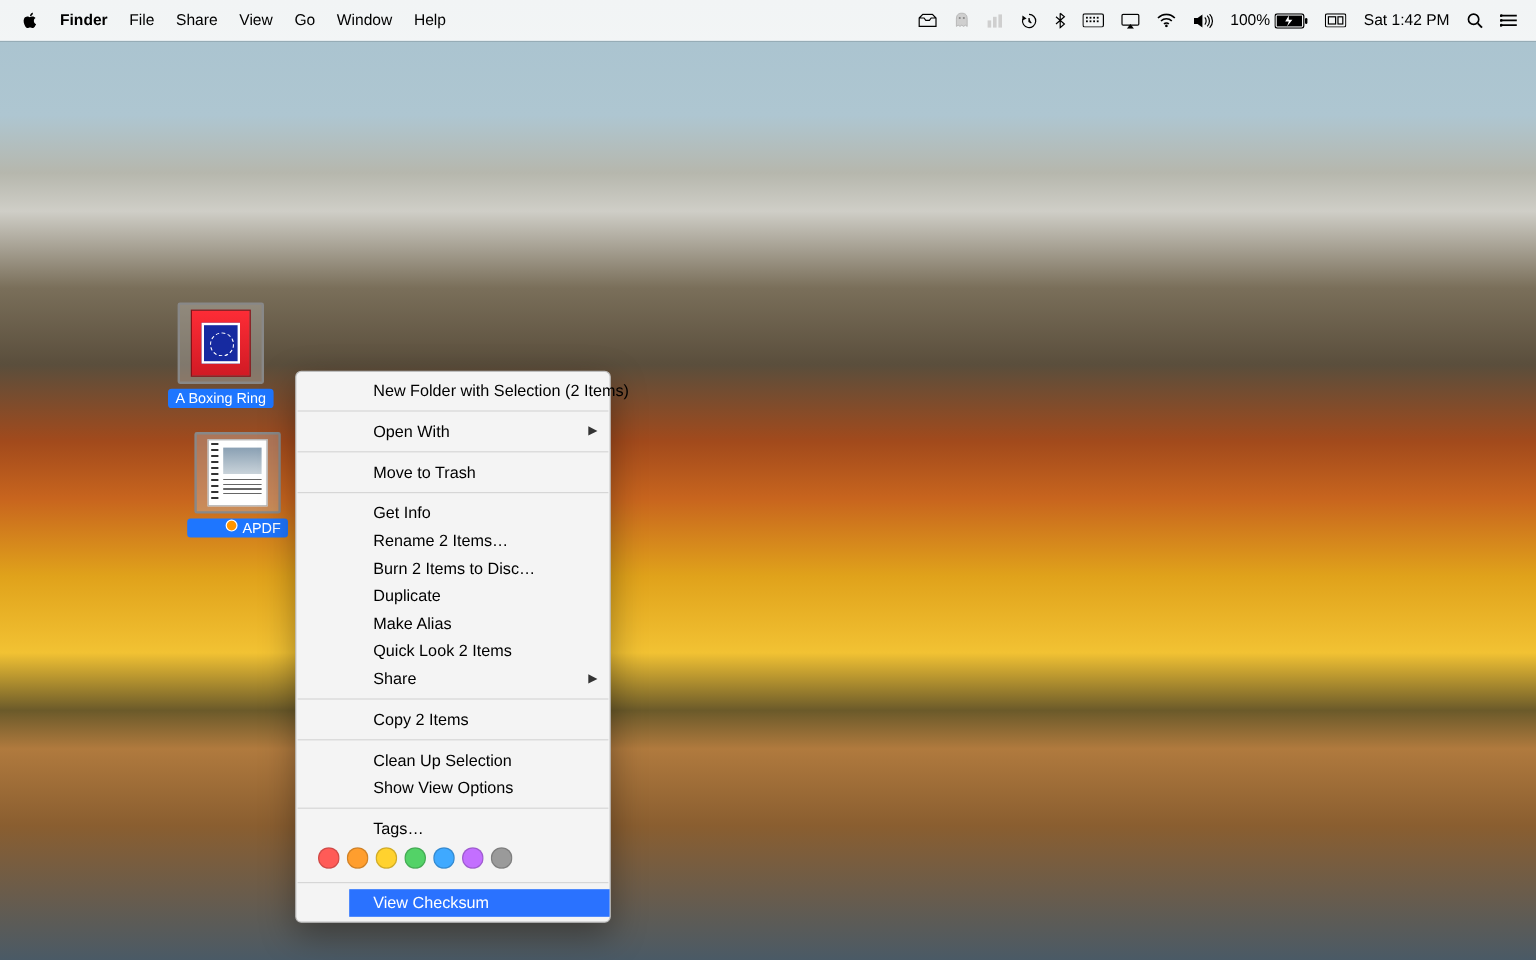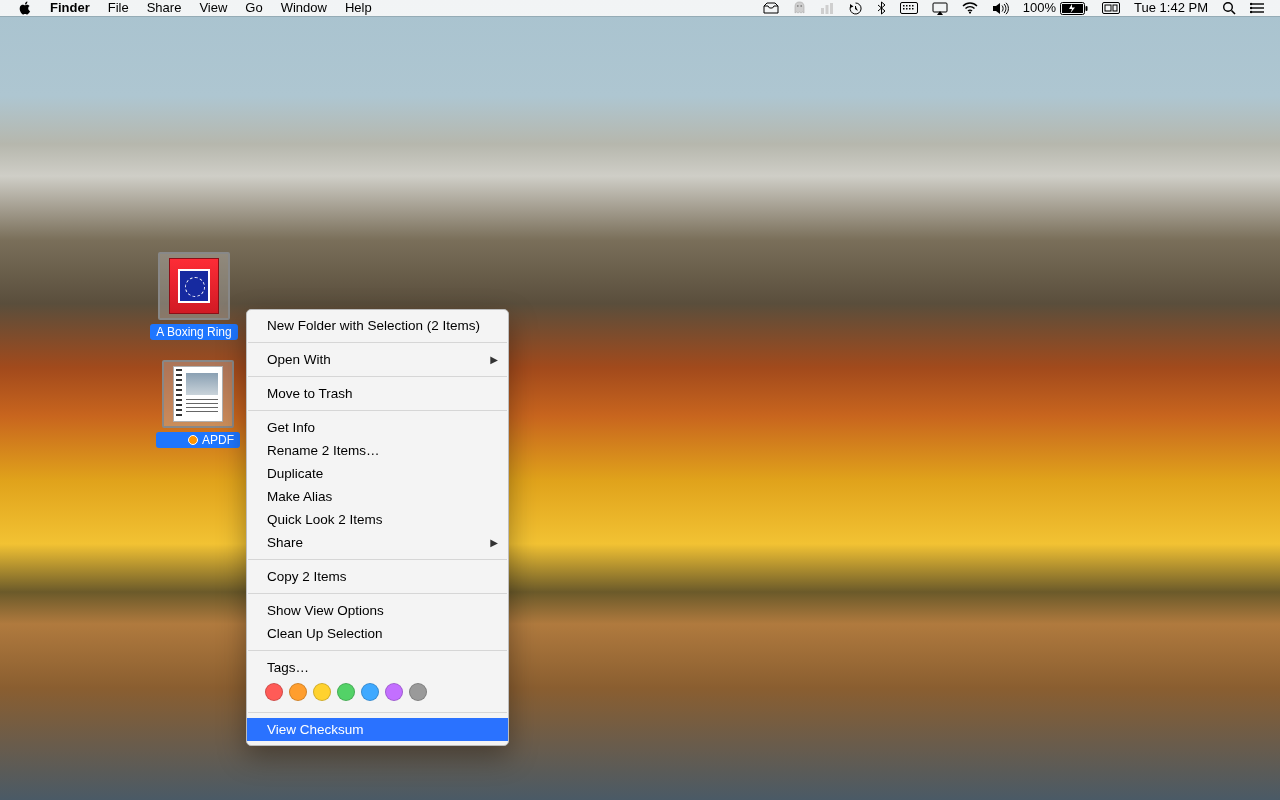--- a/index.html
+++ b/index.html
@@ -16,21 +16,21 @@
         #7a6f5a 30%, #5a4e3c 38%,          
         #a24a1c 46%, #c8651e 52%,          
         #e0a21b 60%, #f2c233 68%,          
         #6b5a2a 74%,                       
         #b07a3e 78%, #8a5e30 86%,          
         #4a5a66 100%);
   }
 
   
   .menubar {
-    position: absolute; top: 0; left: 0; right: 0; height: 16px;
+    position: absolute; top: 0; left: 0; right: 0; height: 34px;
     background: rgba(248,248,248,0.92);
     display: flex; align-items: center; justify-content: space-between;
     font-size: 13px; color: #000; padding: 0 8px 0 10px;
     box-shadow: 0 1px 0 rgba(0,0,0,0.12);
     z-index: 50;
   }
   .menubar .left, .menubar .right { display: flex; align-items: center; gap: 0; }
   .menubar .left .item { padding: 0 9px; line-height: 22px; cursor: default; }
   .menubar .left .item.bold { font-weight: 600; }
   .menubar .right .sicon { padding: 0 7px; line-height: 22px; display: flex; align-items: center; cursor: default; }
@@ -44,21 +44,21 @@
   .icon-box-sel {
     width: 72px; height: 68px; border: 2px solid #888; background: rgba(200,200,200,0.35);
     border-radius: 2px; display: flex; align-items: center; justify-content: center;
   }
   .icon-label {
     margin-top: 4px; font-size: 12px; color: #fff; padding: 1px 6px; border-radius: 3px;
     white-space: nowrap; text-align: center;
   }
   .icon-label.sel-blue { background: #1e76ff; }
   .icon-label.sel-orange {
-    background: #1e76ff; display: inline-flex; align-items: center; gap: 4px; padding-left: 32px;
+    background: #1e76ff; display: inline-flex; align-items: flex-start; gap: 4px; padding-left: 32px;
   }
   .icon-label.sel-orange .dot {
     width: 10px; height: 10px; border-radius: 50%; background: #ff9500; border: 1px solid #fff;
     display: inline-block;
   }
 
   
   .thumb-boxing {
     width: 50px; height: 56px; background: linear-gradient(#fd2c36,#d11a24);
     border: 1px solid #8a0f17; position: relative;
@@ -86,20 +86,21 @@
   .context-menu {
     position: absolute; left: 246px; top: 309px; width: 263px;
     background: #f4f4f4; border: 1px solid #bdbdbd; border-radius: 5px;
     box-shadow: 0 10px 28px rgba(0,0,0,0.35);
     z-index: 40; font-size: 13.5px; color: #000;
     padding: 4px 0;
   }
   .context-menu .mi {
     padding: 2px 20px; line-height: 19px; position: relative; cursor: default;
     white-space: nowrap;
+    margin-left: 44px;
   }
   .context-menu .mi.has-sub::after {
     content: "▶"; position: absolute; right: 10px; top: 2px; font-size: 10px; color: #333;
   }
   .context-menu .sep { height: 1px; background: #d6d6d6; margin: 5px 1px; }
   .context-menu .mi.highlight { background: #2a72ff; color: #fff; }
 
   .tag-row { display: flex; gap: 6px; padding: 4px 18px 6px; }
   .tag-dot { width: 18px; height: 18px; border-radius: 50%; border: 1px solid rgba(0,0,0,0.18); }
 
@@ -198,41 +199,41 @@
           <path fill="#fff" d="M12 2 L9 7 H12 L10.5 11 L15 5.5 H12 Z"></path>
         </svg>
     </div>
     <div class="sicon">
         <svg width="18" height="12" viewBox="0 0 18 12">
           <rect x="0.5" y="0.5" width="17" height="11" rx="1.5" fill="none" stroke="#000"></rect>
           <rect x="3" y="3" width="6" height="6" fill="none" stroke="#000"></rect>
           <rect x="11" y="3" width="4" height="6" fill="none" stroke="#000"></rect>
         </svg>
       </div>
-    <div class="sicon">Tue 1:42 PM</div>
+    <div class="sicon">Sat 1:42 PM</div>
     <div class="sicon">
         <svg width="14" height="14" viewBox="0 0 14 14">
           <circle cx="6" cy="6" r="4.3" fill="none" stroke="#000" stroke-width="1.4"></circle>
           <line x1="9.5" y1="9.5" x2="13" y2="13" stroke="#000" stroke-width="1.6"></line>
         </svg>
       </div>
     <div class="sicon">
         <svg width="15" height="12" viewBox="0 0 15 12">
           <line x1="1" y1="2" x2="14" y2="2" stroke="#000" stroke-width="1.4"></line>
           <line x1="1" y1="6" x2="14" y2="6" stroke="#000" stroke-width="1.4"></line>
           <line x1="1" y1="10" x2="14" y2="10" stroke="#000" stroke-width="1.4"></line>
           <circle cx="1" cy="2" r="1.2" fill="#000"></circle>
           <circle cx="1" cy="6" r="1.2" fill="#000"></circle>
           <circle cx="1" cy="10" r="1.2" fill="#000"></circle>
         </svg>
       </div>
   </div>
 </div>
 
-<div class="desktop-icon" style="left:154px; top:252px;">
+<div class="desktop-icon" style="left:144px; top:252px;">
   <div class="icon-box-sel">
     <div class="thumb-boxing"></div>
   </div>
   <div class="icon-label sel-blue">A Boxing Ring</div>
 </div>
 
 <div class="desktop-icon" style="left:158px; top:360px;">
   <div class="icon-box-sel">
     <div class="thumb-doc">
       <div class="bind"></div>
@@ -248,29 +249,30 @@
 
 <div class="context-menu">
   <div class="mi">New Folder with Selection (2 Items)</div>
   <div class="sep"></div>
   <div class="mi has-sub">Open With</div>
   <div class="sep"></div>
   <div class="mi">Move to Trash</div>
   <div class="sep"></div>
   <div class="mi">Get Info</div>
   <div class="mi">Rename 2 Items…</div>
+  <div class="mi">Burn 2 Items to Disc…</div>
   <div class="mi">Duplicate</div>
   <div class="mi">Make Alias</div>
   <div class="mi">Quick Look 2 Items</div>
   <div class="mi has-sub">Share</div>
   <div class="sep"></div>
   <div class="mi">Copy 2 Items</div>
   <div class="sep"></div>
+  <div class="mi">Clean Up Selection</div>
   <div class="mi">Show View Options</div>
-  <div class="mi">Clean Up Selection</div>
   <div class="sep"></div>
   <div class="mi">Tags…</div>
   <div class="tag-row" id="tag-row">
       <div class="tag-dot" style="background: rgb(255, 91, 87);"></div>
       <div class="tag-dot" style="background: rgb(255, 158, 46);"></div>
       <div class="tag-dot" style="background: rgb(255, 210, 46);"></div>
       <div class="tag-dot" style="background: rgb(83, 210, 103);"></div>
       <div class="tag-dot" style="background: rgb(63, 169, 255);"></div>
       <div class="tag-dot" style="background: rgb(195, 111, 255);"></div>
       <div class="tag-dot" style="background: rgb(154, 154, 154);"></div>

